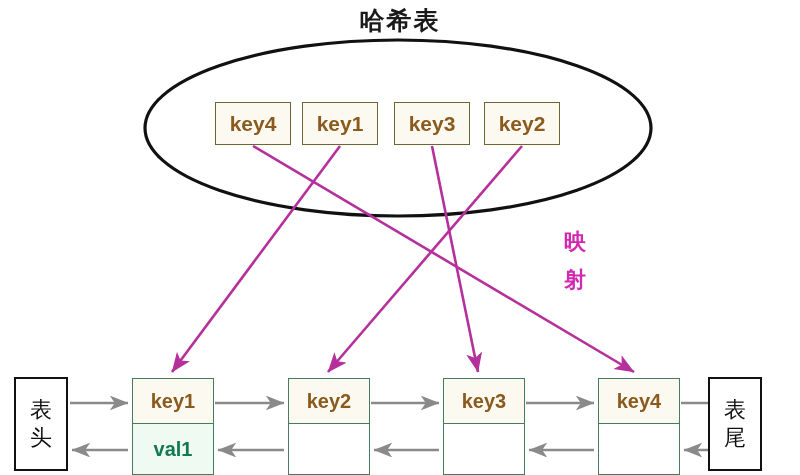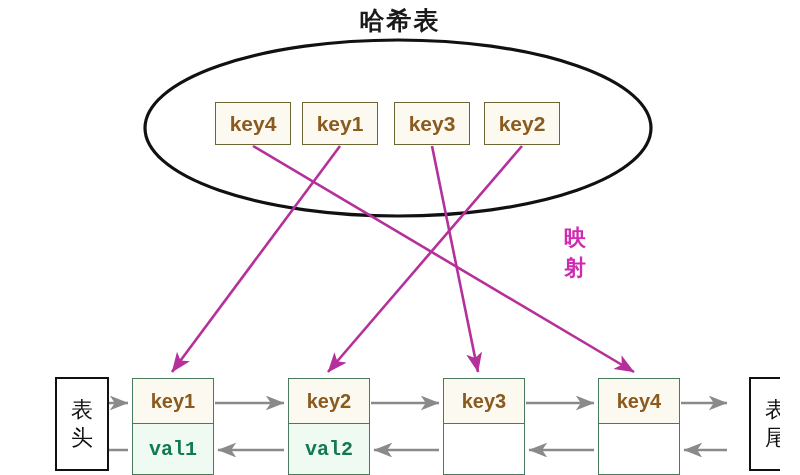--- a/index.html
+++ b/index.html
@@ -61,21 +61,21 @@
   
   .mapping-label {
     position: absolute;
     left: 558px;
     top: 222px;
     width: 34px;
     font-family: "DejaVu Serif", "Liberation Serif", serif;
     font-size: 22px;
     font-weight: 600;
     color: #d12ab0;
-    line-height: 30px;
+    line-height: 38px;
     text-align: center;
     word-break: break-all;
   }
 
   
   .terminal-box {
     position: absolute;
     box-sizing: border-box;
     width: 54px;
     height: 94px;
@@ -84,21 +84,20 @@
     display: flex;
     align-items: center;
     justify-content: center;
     font-family: "DejaVu Serif", "Liberation Serif", serif;
     font-size: 22px;
     color: #111111;
     line-height: 28px;
     text-align: center;
     word-break: break-all;
     padding: 16px 6px;
-    margin-left: 41px;
   }
   .terminal-box.head { left: 14px; top: 377px; }
   .terminal-box.tail { left: 708px; top: 377px; }
 
   
   .list-node {
     position: absolute;
     box-sizing: border-box;
     width: 82px;
     height: 97px;
@@ -119,21 +118,20 @@
   }
   .list-node .cell-val {
     flex: 1 1 auto;
     background: #eefaf2;
     display: flex;
     align-items: center;
     justify-content: center;
     font-size: 20px;
     font-weight: bold;
     color: #127a52;
-    font-family: Liberation Mono, monospace;
   }
   .list-node.n0 { left: 132px; top: 378px; }
   .list-node.n1 { left: 288px; top: 378px; }
   .list-node.n2 { left: 443px; top: 378px; }
   .list-node.n3 { left: 598px; top: 378px; }
 </style>
 </head>
 <body>
 
 <div id="canvas">
@@ -182,21 +180,20 @@
 
   <div class="terminal-box head">表头</div>
   <div class="terminal-box tail">表尾</div>
 
   <div class="list-node n0">
     <div class="cell-key">key1</div>
     <div class="cell-val">val1</div>
   </div>
   <div class="list-node n1">
     <div class="cell-key">key2</div>
-    <div class="cell-val">val2</div>
   </div>
   <div class="list-node n2">
     <div class="cell-key">key3</div>
   </div>
   <div class="list-node n3">
     <div class="cell-key">key4</div>
   </div>
 
 </div>
 

